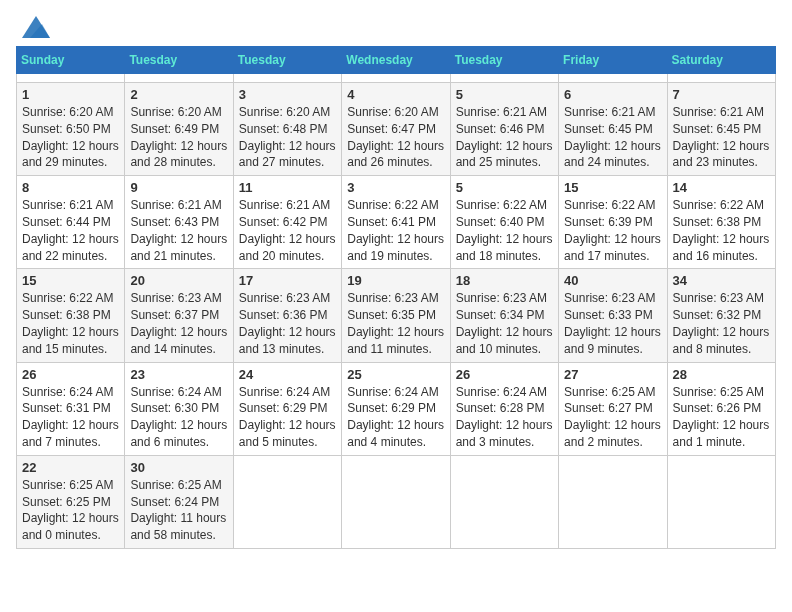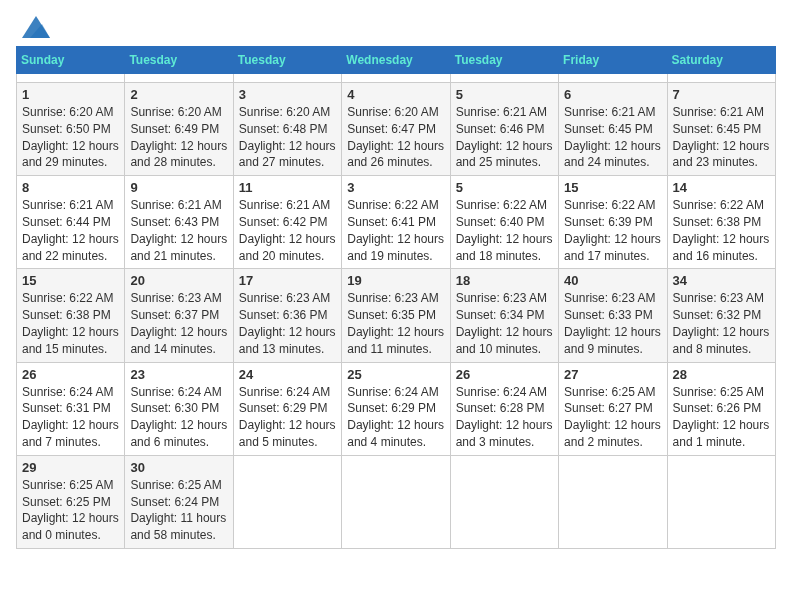--- a/index.html
+++ b/index.html
@@ -248,21 +248,21 @@
           <span class="day-number">27</span>
           <div class="day-info">Sunrise: 6:25 AM<br>Sunset: 6:27 PM<br>Daylight: 12 hours and 2 minutes.</div>
         </td>
         <td>
           <span class="day-number">28</span>
           <div class="day-info">Sunrise: 6:25 AM<br>Sunset: 6:26 PM<br>Daylight: 12 hours and 1 minute.</div>
         </td>
       </tr>
       <tr>
         <td>
-          <span class="day-number">29</span>
+          <span class="day-number">22</span>
           <div class="day-info">Sunrise: 6:25 AM<br>Sunset: 6:25 PM<br>Daylight: 12 hours and 0 minutes.</div>
         </td>
         <td>
           <span class="day-number">30</span>
           <div class="day-info">Sunrise: 6:25 AM<br>Sunset: 6:24 PM<br>Daylight: 11 hours and 58 minutes.</div>
         </td>
         <td class="empty-cell"></td>
         <td class="empty-cell"></td>
         <td class="empty-cell"></td>
         <td class="empty-cell"></td>

